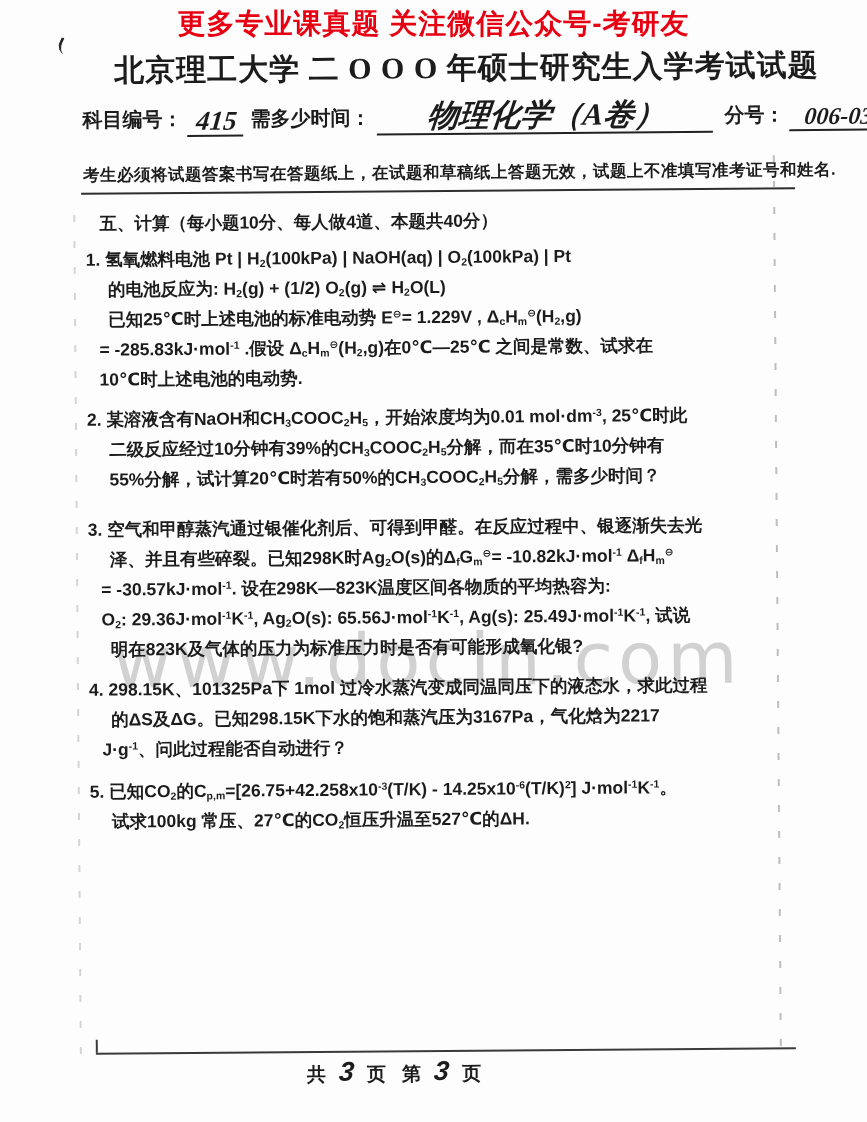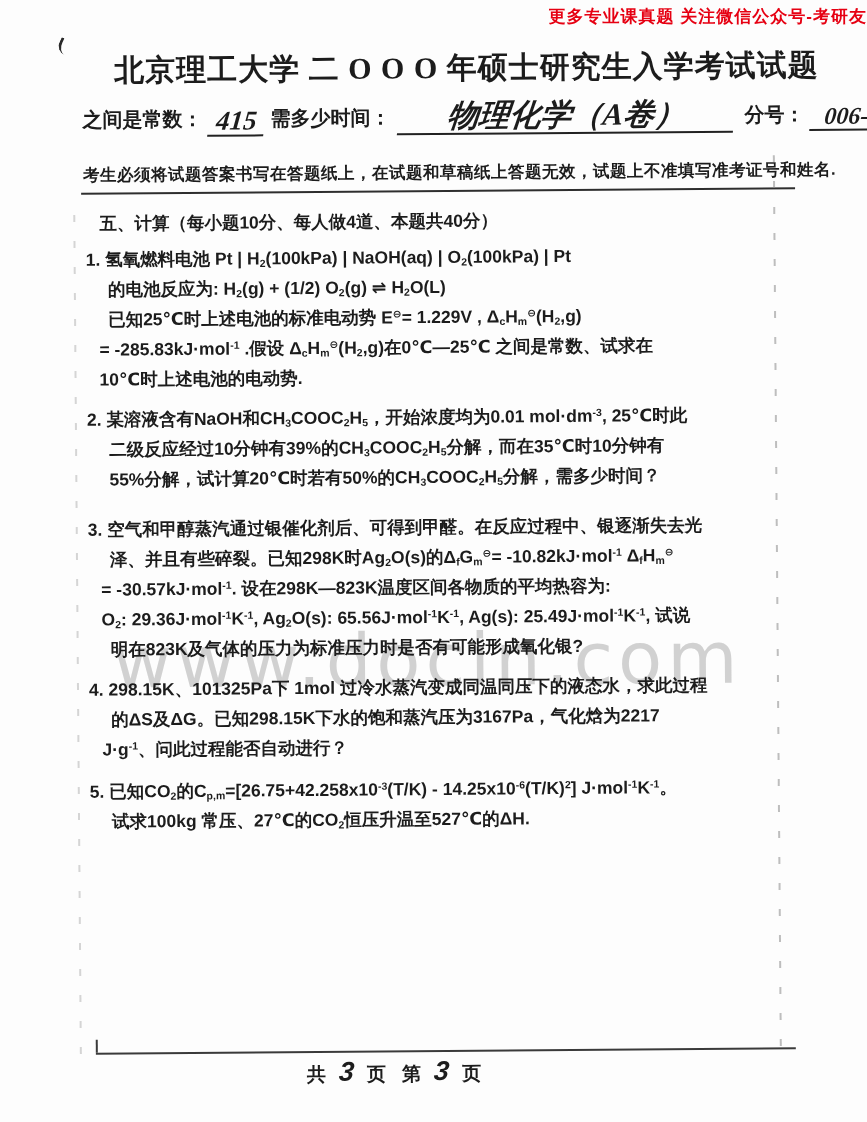--- a/index.html
+++ b/index.html
@@ -3,22 +3,22 @@
 <meta charset="utf-8">
 <style>
   html,body{margin:0;padding:0;}
   body{
     width:867px;height:1122px;position:relative;overflow:hidden;
     background:#fdfdfd;
     font-family:"Liberation Sans","DejaVu Sans",sans-serif;
     color:#1c1c1c;
   }
   .banner{
-    position:absolute;top:5px;left:0;right:0;text-align:right;
-    font-size:17px;font-weight:700;letter-spacing:1px;
+    position:absolute;top:5px;left:0;right:0;text-align:center;
+    font-size:28px;font-weight:700;letter-spacing:1px;
   }
   .scan{
     position:absolute;inset:0;
     transform:rotate(-0.45deg);transform-origin:50% 50%;
   }
   .pen-mark{
     position:absolute;left:62px;top:36px;width:9px;height:15px;
     border-left:3px solid #2a2a2a;border-radius:0 0 0 10px;
     transform:rotate(26deg);
   }
@@ -90,21 +90,21 @@
 
 <div class="banner" style="color:#e60012;">更多专业课真题 关注微信公众号-考研友</div>
 
 <div class="scan">
 
   <div class="pen-mark"></div>
 
   <h1 class="title">北京理工大学  二 O O O 年硕士研究生入学考试试题</h1>
 
   <div class="subject-row">
-    <span class="lbl">之间是常数：</span>
+    <span class="lbl">科目编号：</span>
     <span class="hand underlined code">415</span>
     <span class="lbl">需多少时间：</span>
     <span class="hand underlined name">物理化学（A卷）</span>
     <span class="lbl">分号：</span>
     <span class="hand underlined num">006-03</span>
   </div>
 
   <div class="notice">考生必须将试题答案书写在答题纸上，在试题和草稿纸上答题无效，试题上不准填写准考证号和姓名.</div>
   <div class="notice-underline"></div>
 

